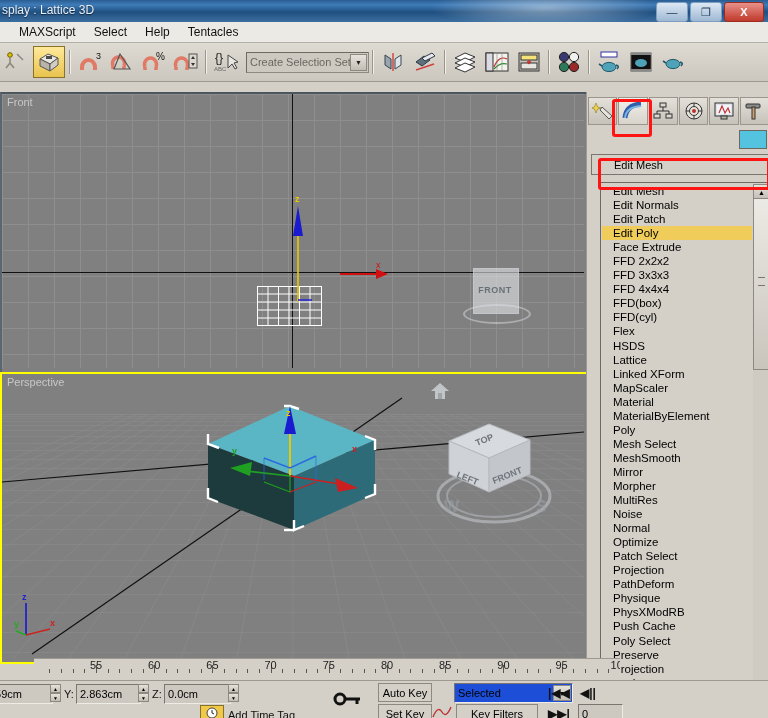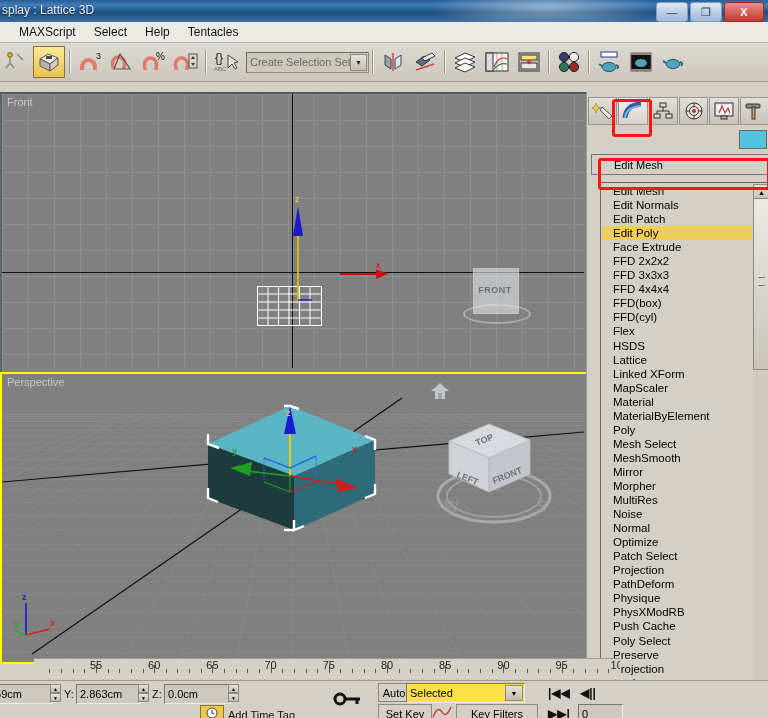--- a/index.html
+++ b/index.html
@@ -741,21 +741,21 @@
 
   <div class="btnflat" style="left:378px;top:2px;width:52px;height:17px;">Auto Key</div>
   <div class="btnflat" style="left:378px;top:23px;width:52px;height:17px;">Set Key</div>
   <div style="position:absolute;left:432px;top:24px;width:20px;height:14px;">
     <svg width="20" height="14" viewBox="0 0 20 14">
         <path d="M1 12 Q6 0 10 7 Q14 14 19 2" fill="none" stroke="#c03030" stroke-width="1.4"></path>
       </svg>
   </div>
   <div class="btnflat" style="left:456px;top:23px;width:80px;height:17px;">Key Filters</div>
 
-  <div class="fld" style="left:406px;top:2px;width:114px;background:#fde047;">
+  <div class="fld" style="left:454px;top:2px;width:114px;background:#1d4ed8;">
     <span>Selected</span>
     <span style="position:absolute;right:1px;top:1px;width:16px;height:14px;background:linear-gradient(180deg,#e6e3dc,#c2bdb4);border:1px solid #8d8980;display:flex;align-items:center;justify-content:center;font-size:7px;">▼</span>
   </div>
 
   <div class="lbl" style="left:548px;top:5px;font-size:12px;font-weight:bold;">|◀◀</div>
   <div class="lbl" style="left:580px;top:5px;font-size:12px;font-weight:bold;">◀||</div>
   <div class="lbl" style="left:548px;top:26px;font-size:12px;font-weight:bold;">▶▶|</div>
   <div class="fld" style="left:578px;top:23px;width:40px;">
     <span>0</span>
   </div>

